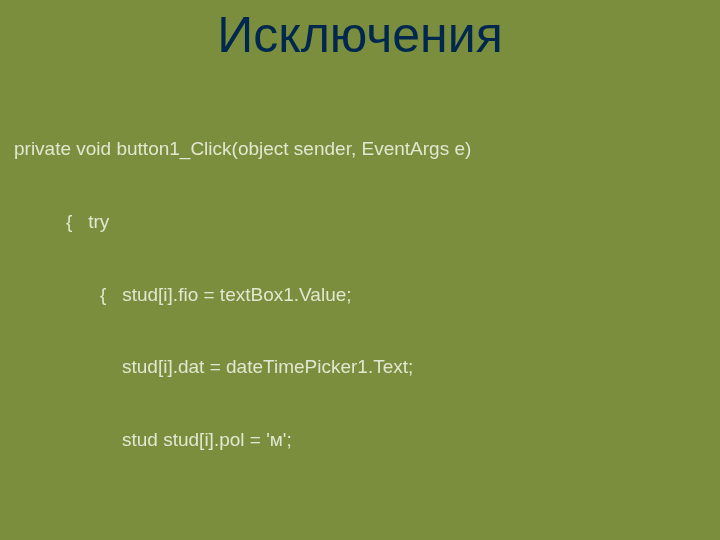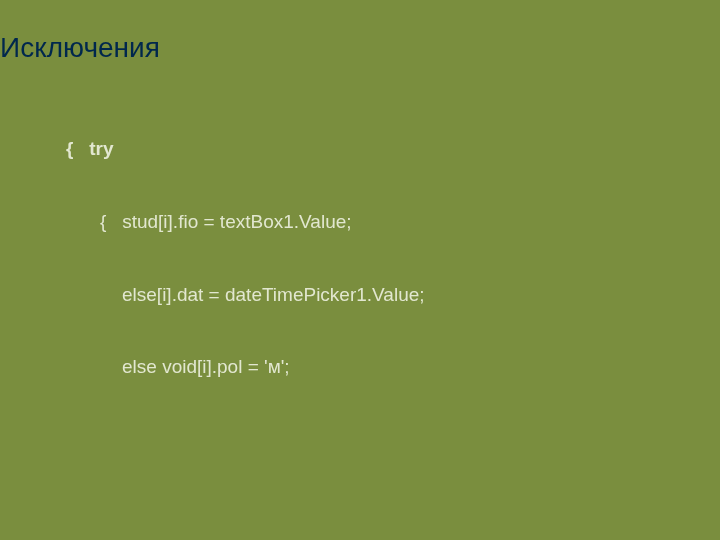--- a/index.html
+++ b/index.html
@@ -4,52 +4,53 @@
   <style>
     * { margin: 0; padding: 0; box-sizing: border-box; }
     body {
       width: 720px;
       height: 540px;
       background: #7A8E3E;
       font-family: "Times New Roman", Times, serif;
       overflow: hidden;
     }
     .slide-title {
-      text-align: left;
+      text-align: center;
       color: #00274D;
-      font-size: 28px;
+      font-size: 50px;
       font-weight: 400;
-      padding-top: 32px;
+      padding-top: 6px;
       padding-bottom: 24px;
       font-family: Tahoma, Verdana, Geneva, sans-serif;
     }
     .code {
       color: #E2E7D0;
       font-size: 19px;
       line-height: 1.28;
       padding-left: 14px;
       padding-right: 20px;
       font-family: Tahoma, Verdana, Geneva, sans-serif;
       white-space: pre;
     }
     .code-line { display: block; }
-    .ind1 { padding-left: 52px; font-weight: bold; }
+    .ind1 { padding-left: 52px; }
     .ind2 { padding-left: 86px; }
     .ind2b { padding-left: 108px; }
   </style>
 </head>
 <body>
 
 <div class="slide-title">Исключения</div>
 
 <div class="code">
+  <span class="code-line">private void button1_Click(object sender, EventArgs e)</span>
   <span class="code-line ind1">{   try</span>
   <span class="code-line ind2">{   stud[i].fio = textBox1.Value;</span>
-  <span class="code-line ind2b">else[i].dat = dateTimePicker1.Value;</span>
-  <span class="code-line ind2b">else void[i].pol = 'м';</span>
+  <span class="code-line ind2b">stud[i].dat = dateTimePicker1.Text;</span>
+  <span class="code-line ind2b">stud stud[i].pol = 'м';</span>
   
   
   
   
   
   
   
   
   <span class="code-line ind2"></span>
   

